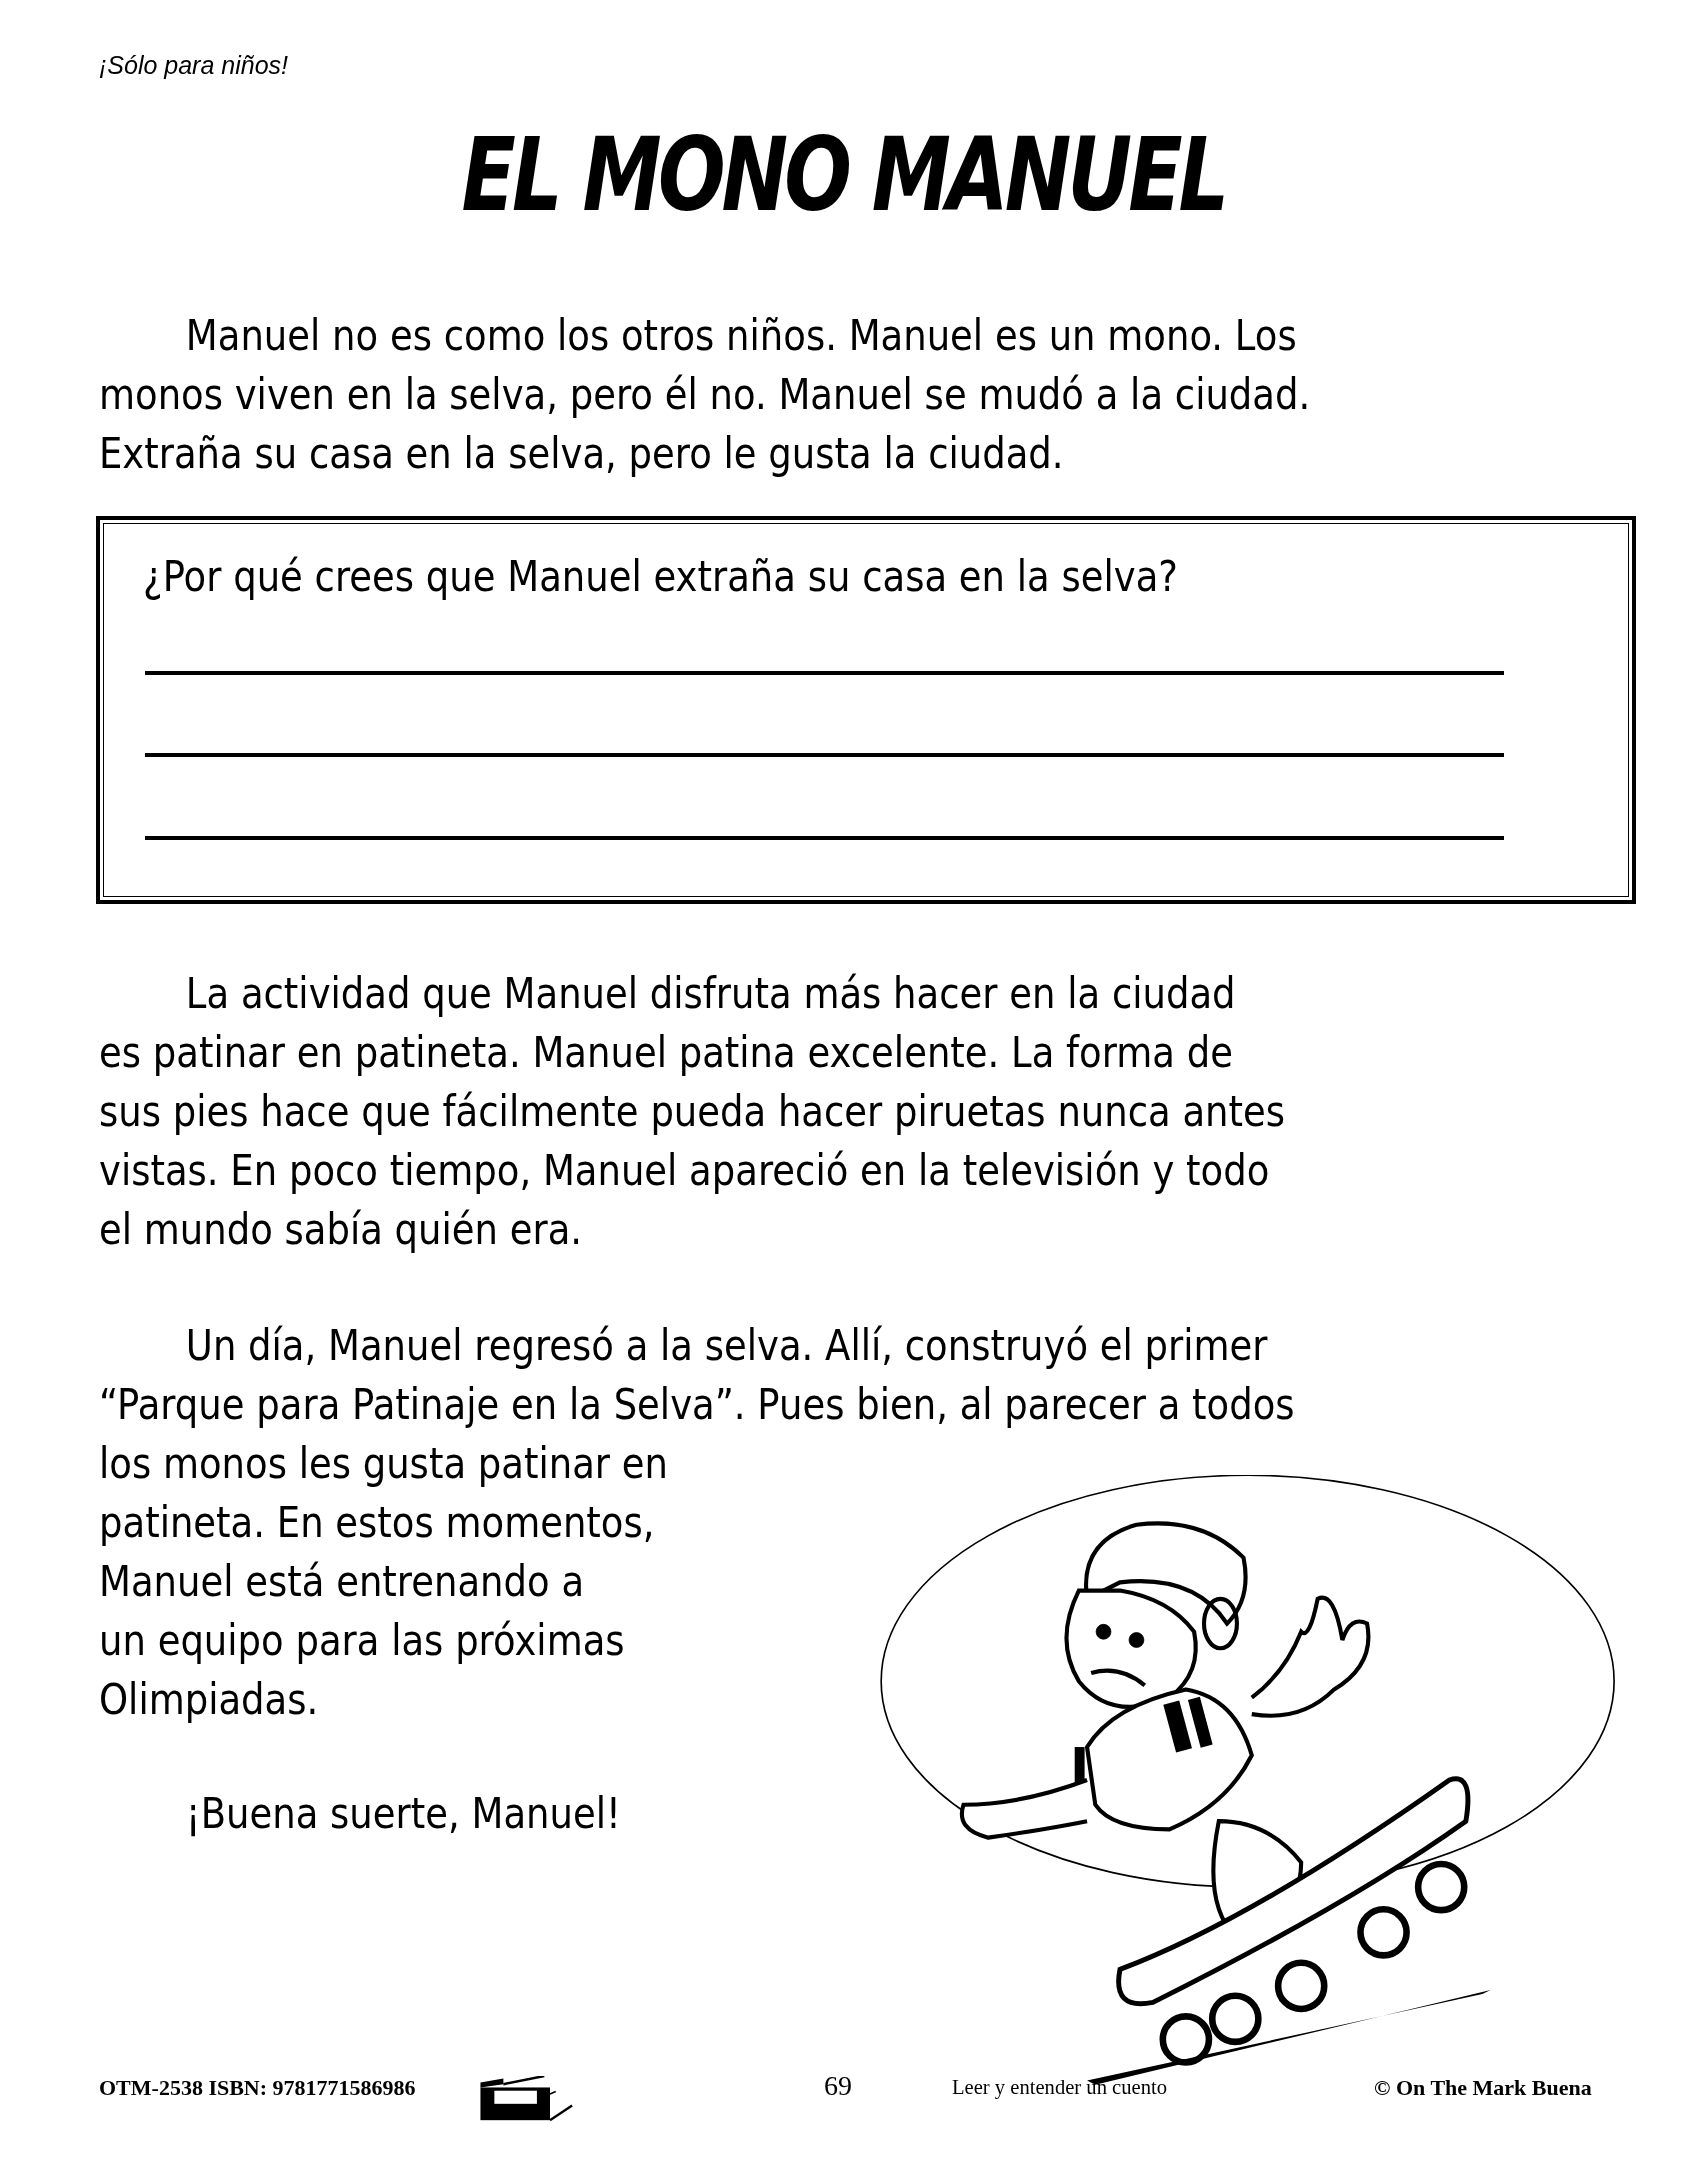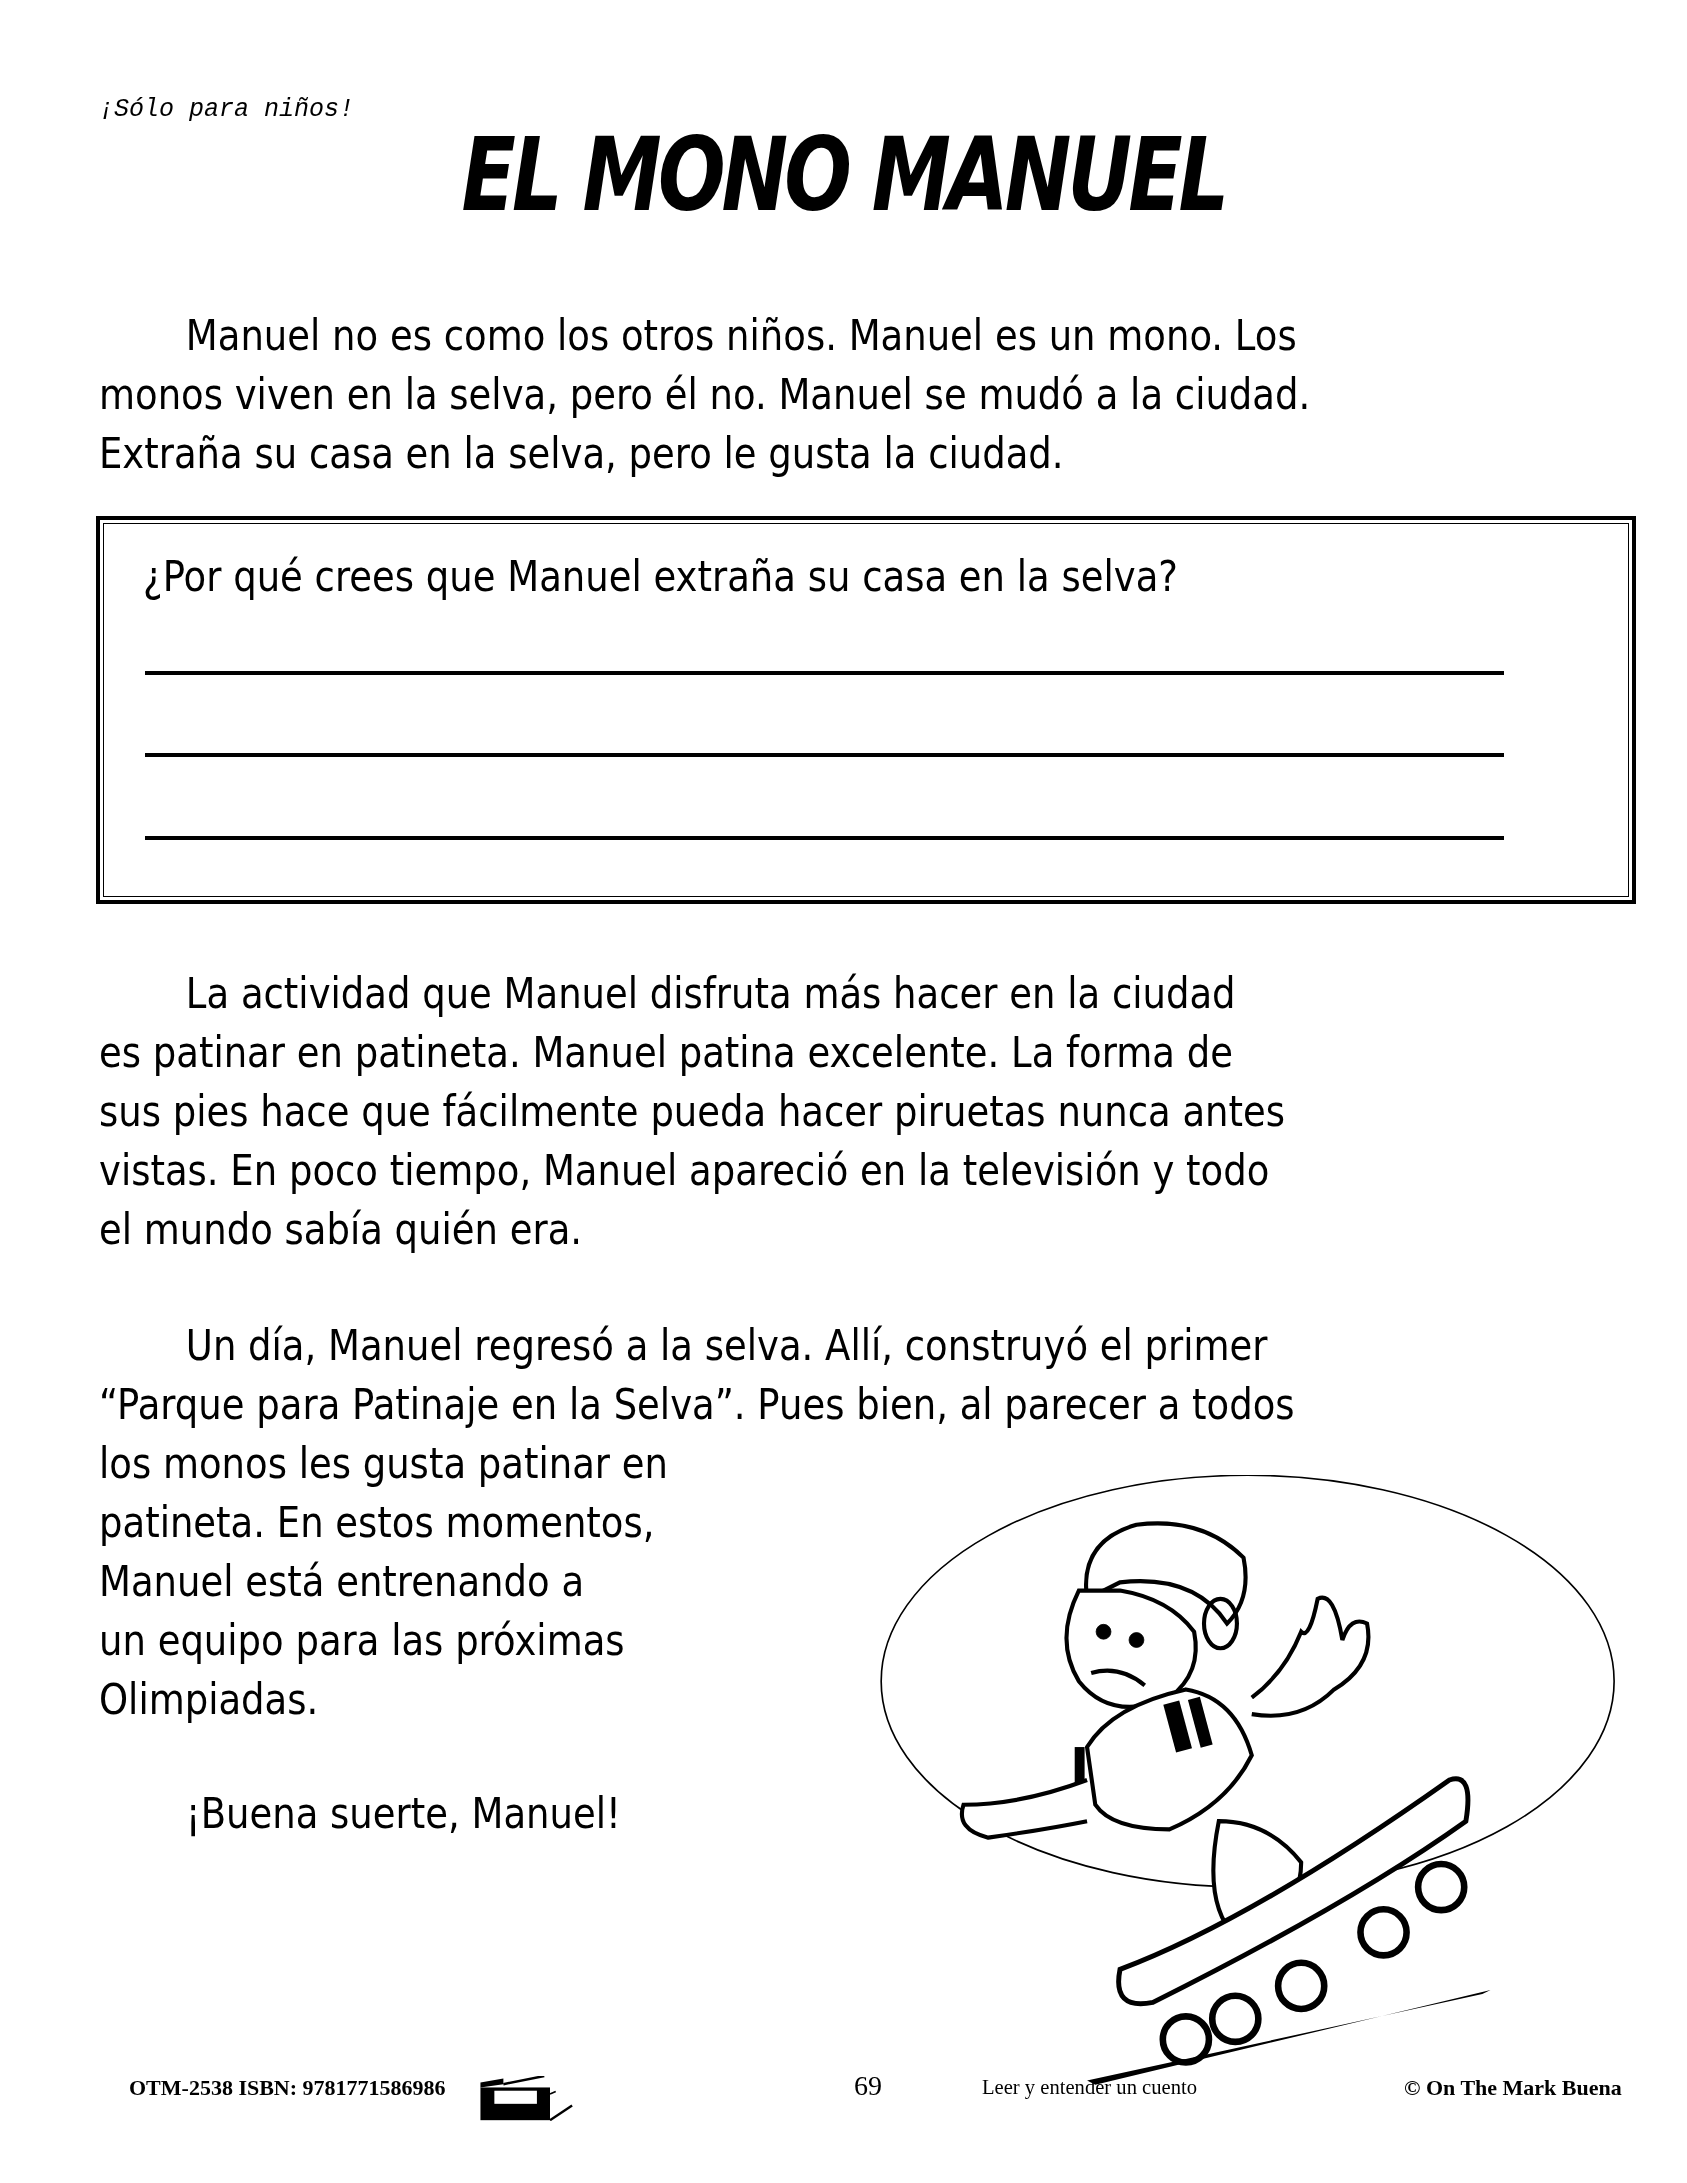--- a/index.html
+++ b/index.html
@@ -1,27 +1,27 @@
 <!DOCTYPE html>
 <html style="font-size:13px"><head>
 <meta charset="utf-8">
 <style>
   html, body { margin:0; padding:0; background:#ffffff; }
   body { width:1687px; height:2183px; position:relative; overflow:hidden; color:#000; }
-  .header-tag { position:absolute; left:99px; top:51px; font-family:Liberation Mono, monospace; font-style:italic; font-size:25px;margin-top:44px; }
+  .header-tag { position:absolute; left:99px; top:51px; font-family:Liberation Sans, sans-serif; font-style:italic; font-size:25px; }
   .title { position:absolute; left:0; width:1687px; top:124px; text-align:center; font-family:"DejaVu Sans", sans-serif; font-weight:bold; font-style:italic; font-size:102px; letter-spacing:-5px; transform:scaleX(0.78); transform-origin:center; line-height:1; }
   .para { position:absolute; left:99px; font-family:"DejaVu Sans", sans-serif; font-size:43px; line-height:59px; transform-origin:left top; transform:scaleX(0.86); white-space:nowrap; }
   .para .line { display:block; }
   .indent { padding-left:101px; }
   .qbox { position:absolute; left:96px; top:516px; width:1484px; height:380px; border:4.1px solid #000;padding-left:48px; }
   .qbox-inner { position:absolute; left:3.3px; top:3.3px; right:3.3px; bottom:3.3px; border:1.6px solid #000; }
   .qtext { position:absolute; left:43px; top:31px; font-family:"DejaVu Sans", sans-serif; font-size:43px; white-space:nowrap; transform-origin:left top; transform:scaleX(0.86); }
   .ans-line { position:absolute; left:45px; width:1359px; height:4.1px; background:#000; }
   .illus { position:absolute; left:840px; top:1475px; width:840px; height:610px; }
-  .footer { position:absolute; top:2075px; font-family:"Liberation Serif", serif;margin-left:30px; }
+  .footer { position:absolute; top:2075px; font-family:"Liberation Serif", serif; }
   .foot-code { left:99px; font-weight:bold; font-size:22px; }
   .foot-page { left:824px; font-size:28px; top:2070px; }
   .foot-subject { left:952px; font-size:20.6px; top:2076px; }
   .foot-copy { left:1374px; font-weight:bold; font-size:22px; }
   .copier { position:absolute; left:480px; top:2076px; width:95px; height:45px; }
 </style>
 </head>
 <body>
 
 <div class="header-tag">¡Sólo para niños!</div>

